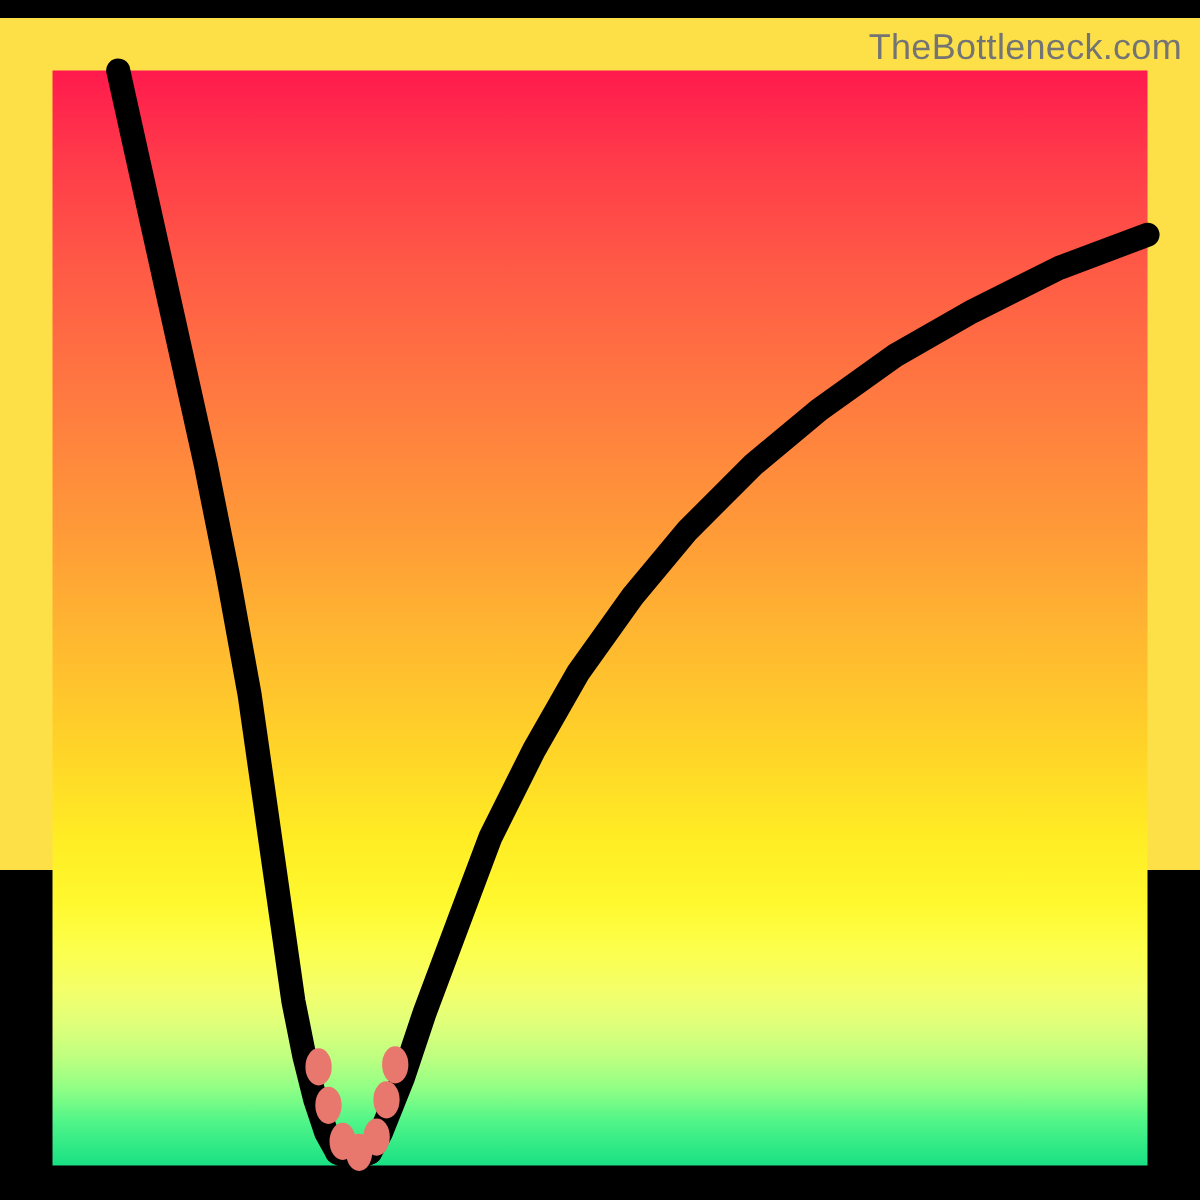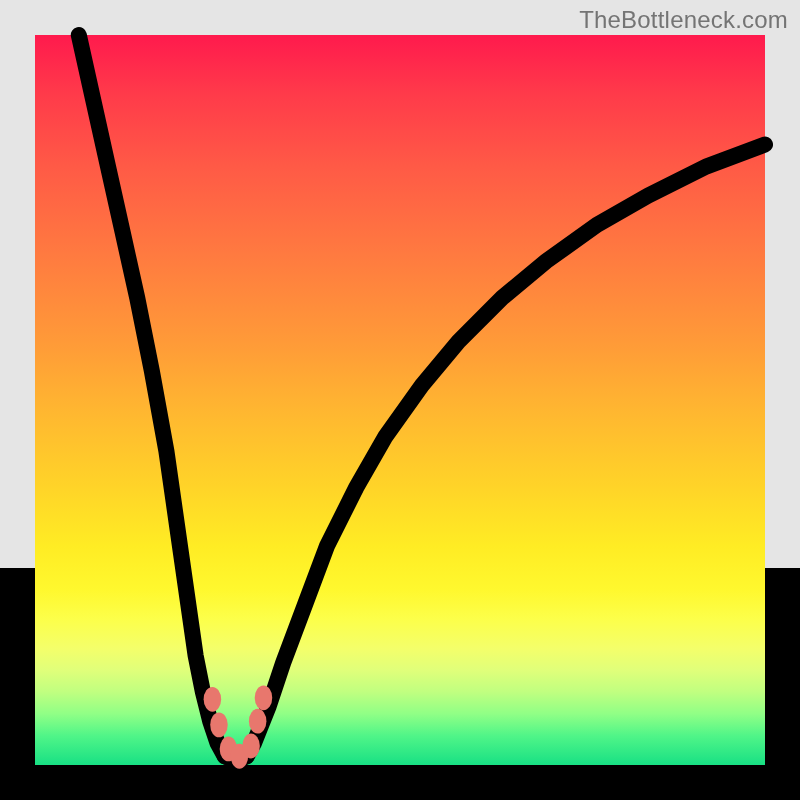--- a/index.html
+++ b/index.html
@@ -7,24 +7,24 @@
     padding: 0;
     width: 800px;
     height: 800px;
     background: #000;
     overflow: hidden;
     font-family: Arial, Helvetica, sans-serif;
   }
   .frame {
     position: absolute;
     left: 0;
-    top: 0;
+    top: 12px;
     width: 800px;
     height: 568px;
-    background: #e5e5e5;
+    background: #fde047;
   }
   .plot-area {
     position: absolute;
     left: 35px;
     top: 35px;
     width: 730px;
     height: 730px;
     
     background: linear-gradient(
       to bottom,

